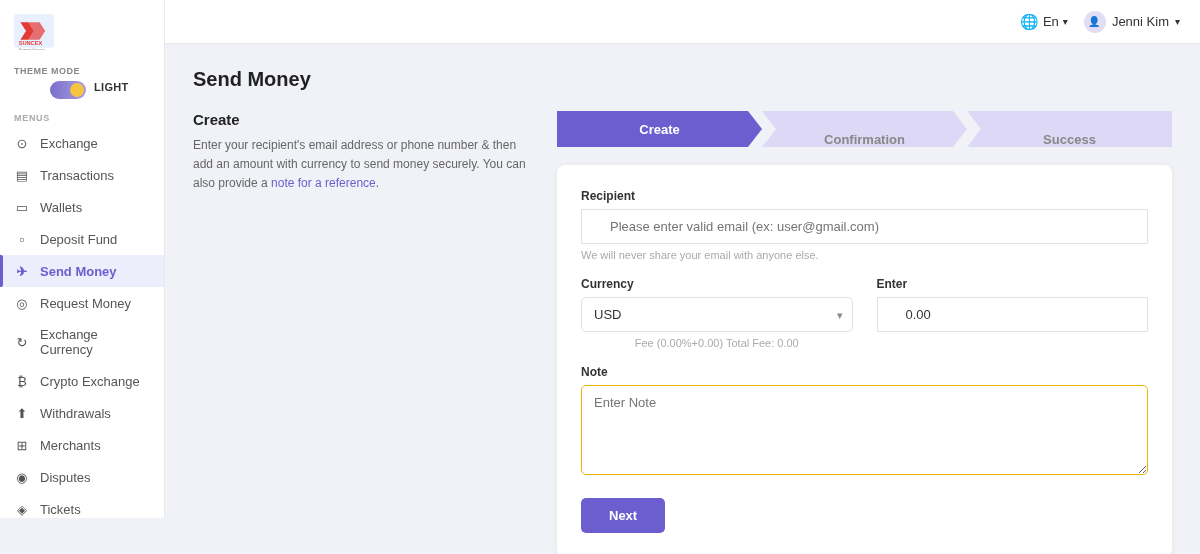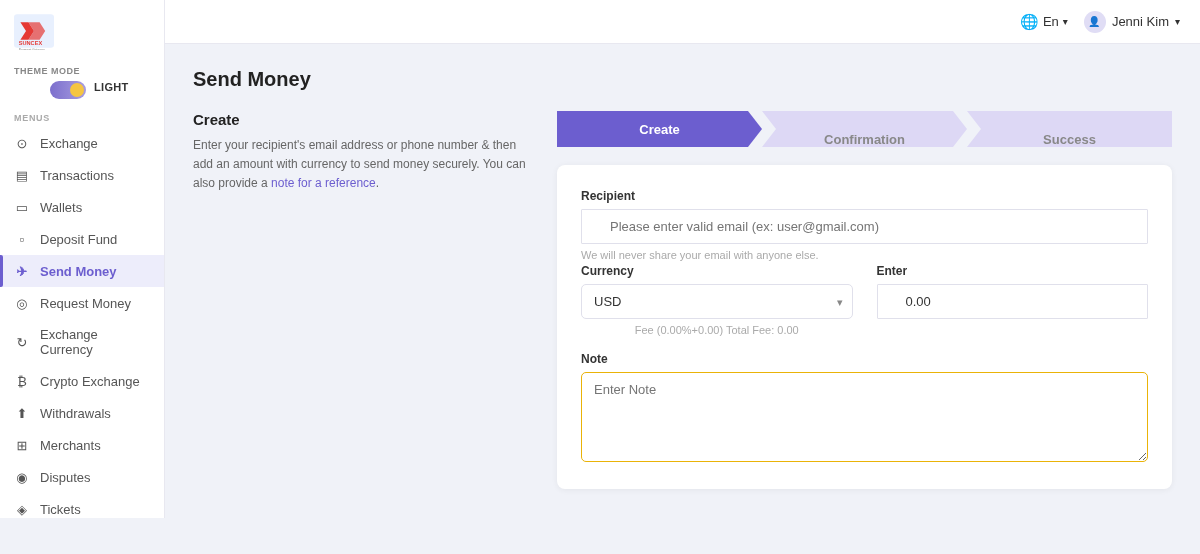--- a/index.html
+++ b/index.html
@@ -288,21 +288,21 @@
 
     .field-hint {
       font-size: 11px;
       color: #aaa;
       margin-top: 5px;
     }
 
     .currency-amount-row {
       display: flex;
       gap: 24px;
-      margin-top: 3px;
+      margin-top: 16px;
     }
 
     .currency-field {
       flex: 1;
     }
 
     .amount-field {
       flex: 1;
     }
 
@@ -525,20 +525,21 @@
             </div>
           </div>
 
           
           <div class="note-field">
             <div class="field-label">Note</div>
             <textarea class="field-textarea" placeholder="Enter Note" style=""></textarea>
           </div>
 
           
+          <button class="next-btn">Next</button>
 
         </div>
 
       </div>
 
     </div>
 
   </div>
 
 </div>

